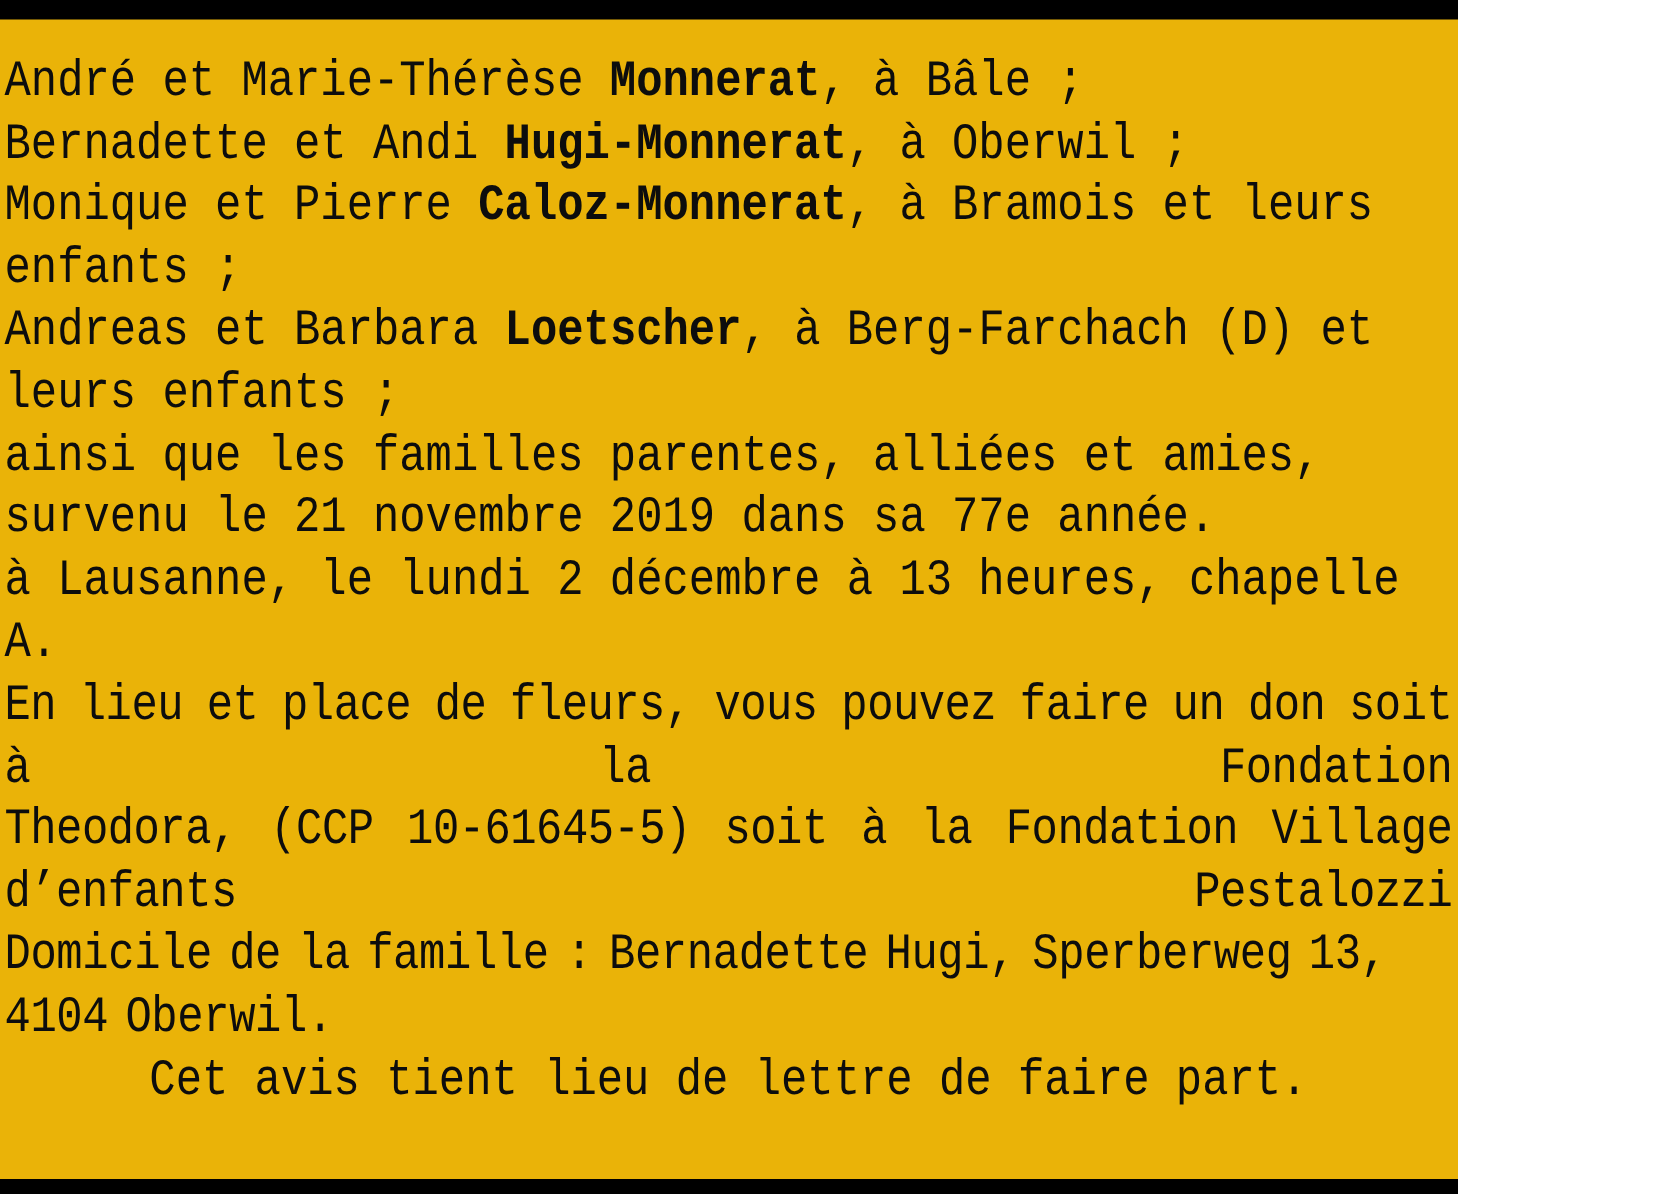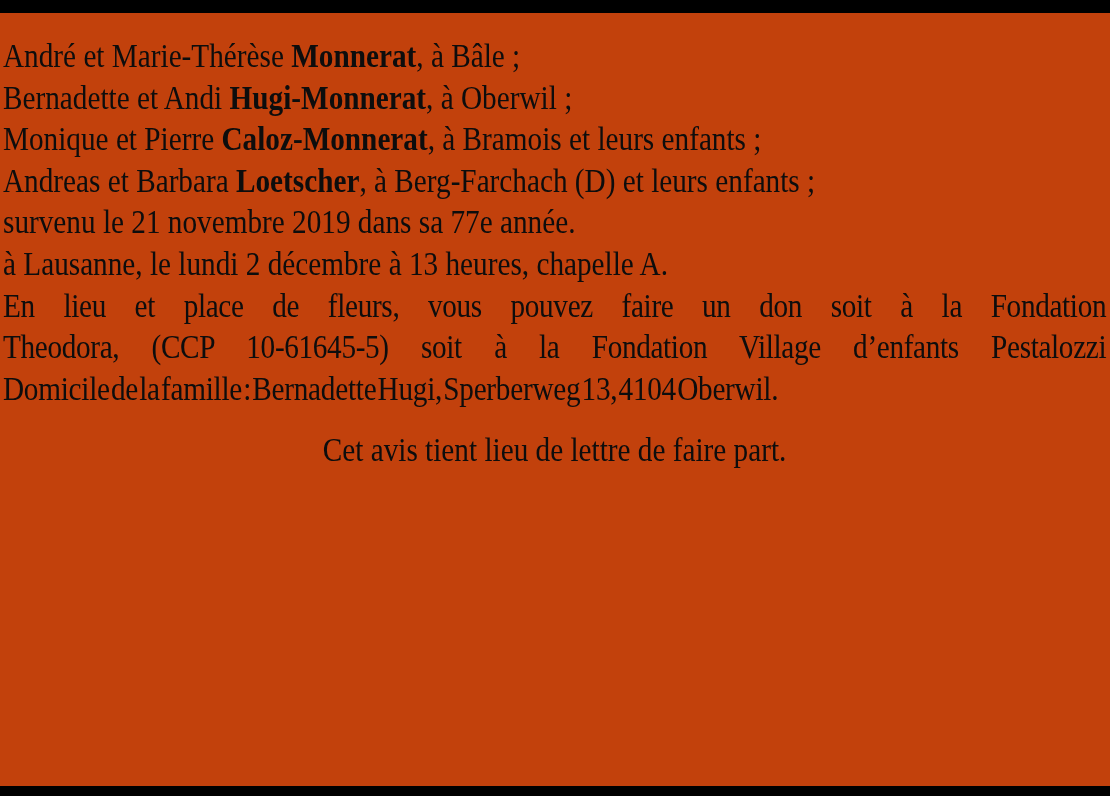--- a/index.html
+++ b/index.html
@@ -1,22 +1,22 @@
 <!DOCTYPE html>
 <html><head>
 <meta charset="utf-8">
 <style>
   html, body { margin: 0; padding: 0; background: #ffffff; }
   .page {
     position: relative;
-    width: 1110px;
+    width: 972px;
     height: 796px;
-    background: #c2410c;
+    background: #eab308;
     overflow: hidden;
-    font-family: Liberation Serif, serif;
+    font-family: Liberation Mono, monospace;
     color: #0d0d0d;
   }
   .bar { position: absolute; left: 0; width: 100%; background: #000000; }
   .bar-top { top: 0; height: 13px; }
   .bar-bottom { bottom: 0; height: 10px; }
 
   .content {
     position: absolute;
     top: 13px; left: 3px; right: 4px;
     padding-top: 22px;
@@ -40,41 +40,44 @@
     transform: scaleX(0.73);
     text-align: center;
     font-weight: bold;
     font-size: 78px;
     letter-spacing: -1px;
   }
 
   .justify { text-align: justify; text-align-last: justify; word-spacing: -0.12em; letter-spacing: -0.4px; }
   .tight   { word-spacing: -0.2em; letter-spacing: -0.3px; }
   .center  { text-align: center; }
-  .closing-row { margin-top: 20px; }
+  .closing-row { margin-top: 0; }
 </style>
 </head>
 <body>
 
 <div class="page">
   <div class="bar bar-top"></div>
 
   <div class="content">
 
     <div class="line">
       <span class="cond"><span>André et Marie-Thérèse </span><span class="b">Monnerat</span><span>, à Bâle ;</span></span>
     </div>
     <div class="line">
       <span class="cond"><span>Bernadette et Andi </span><span class="b">Hugi-Monnerat</span><span>, à Oberwil ;</span></span>
     </div>
     <div class="line">
       <span class="cond"><span>Monique et Pierre </span><span class="b">Caloz-Monnerat</span><span>, à Bramois et leurs enfants ;</span></span>
     </div>
     <div class="line">
       <span class="cond"><span>Andreas et Barbara </span><span class="b">Loetscher</span><span>, à Berg-Farchach (D) et leurs enfants ;</span></span>
+    </div>
+    <div class="line">
+      <span class="cond"><span>ainsi que les familles parentes, alliées et amies,</span></span>
     </div>
 
 
     <div class="line">
       <span class="cond">survenu le 21 novembre 2019 dans sa 77e année.</span>
     </div>
     <div class="line">
       <span class="cond">à Lausanne, le lundi 2 décembre à 13 heures, chapelle A.</span>
     </div>
 

